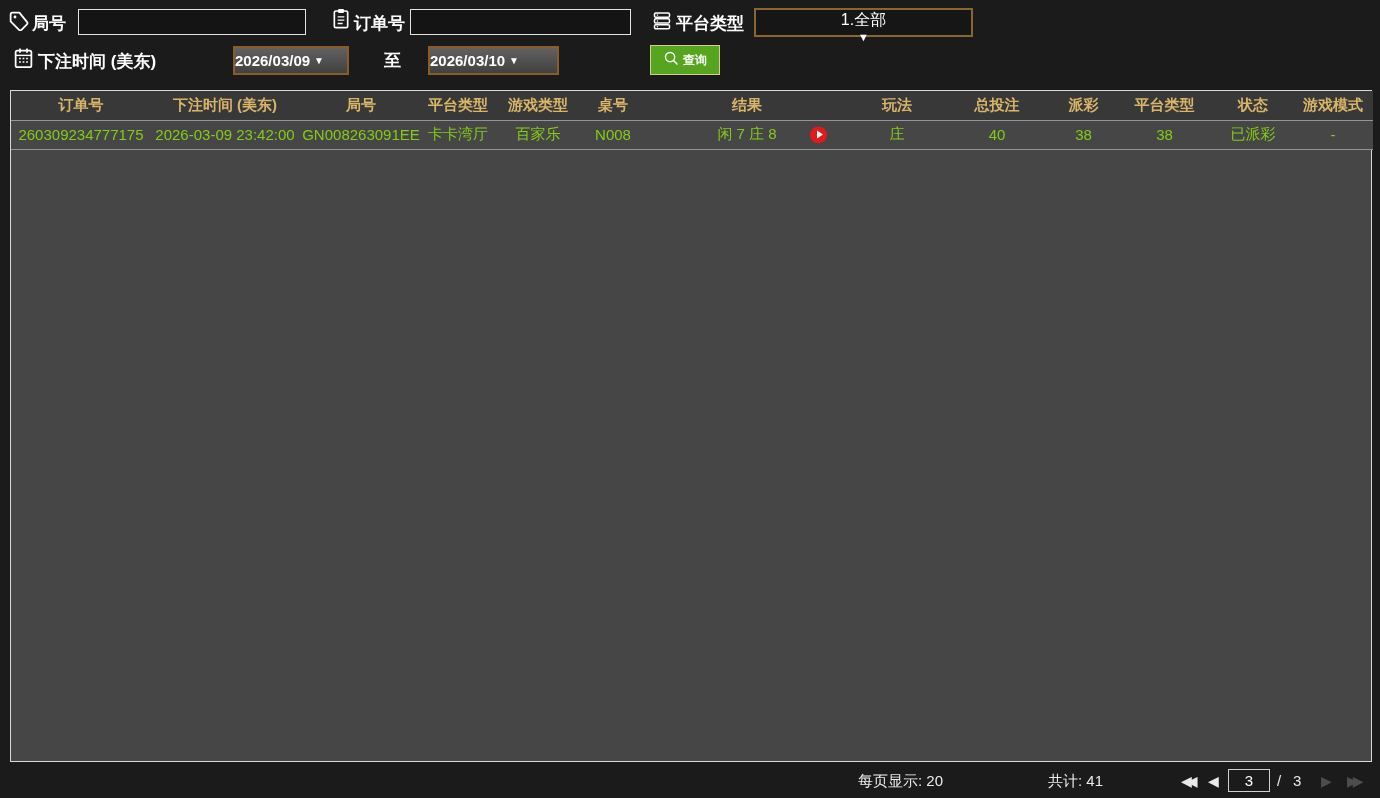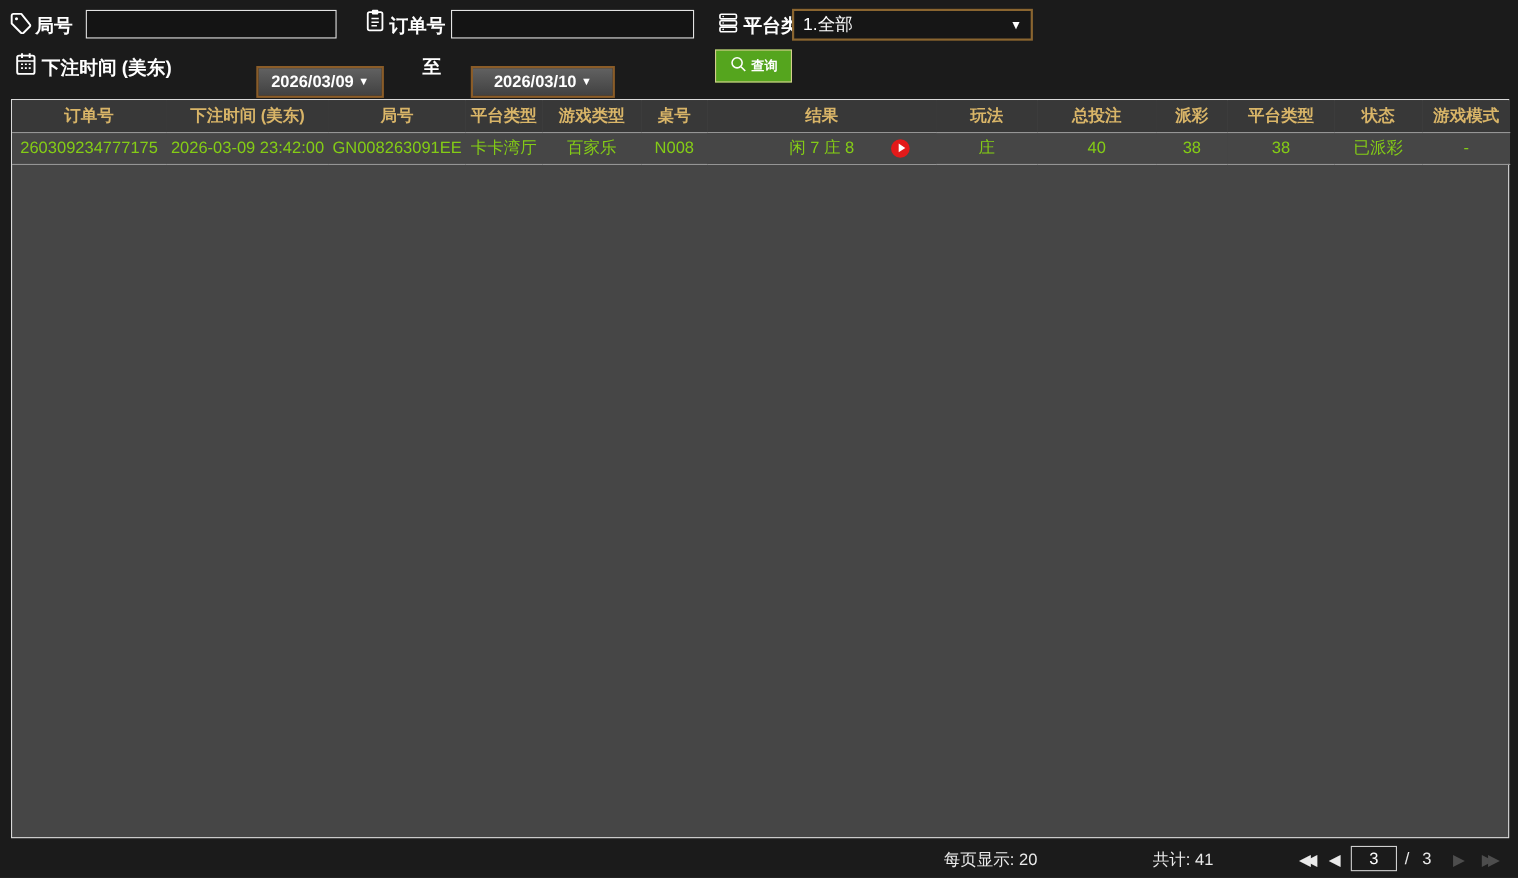--- a/index.html
+++ b/index.html
@@ -21,21 +21,21 @@
   }
   .dropdown {
     background:#161616; border:2px solid #8a6530; color:#fff;
     font-size:16px; display:flex; align-items:center; justify-content:space-between;
     padding:0 8px; cursor:default;
   }
   .dropdown .arrow { font-size:11px; color:#fff; }
   .date-btn {
     background:linear-gradient(#616161,#414141); border:2px solid #8a5c28;
     color:#fff; font-size:15px; font-weight:bold;
-    display:flex; align-items:center; justify-content:center; gap:4px; cursor:default;margin-top:14px;
+    display:flex; align-items:center; justify-content:flex-start; gap:4px; cursor:default;
   }
   .date-btn .arrow { font-size:10px; }
   .query-btn {
     background:#55a51e; border:1px solid #d4cd8d; color:#fff;
     font-size:12px; font-weight:bold;
     display:flex; align-items:center; justify-content:center; gap:3px; cursor:pointer;
   }
 
   
   .table-panel {
@@ -101,21 +101,21 @@
   <svg width="20" height="21" viewBox="0 0 24 24">
       <rect x="3" y="3" width="18" height="5" rx="1.5" fill="none" stroke="#fff" stroke-width="1.8"></rect>
       <rect x="3" y="10" width="18" height="5" rx="1.5" fill="none" stroke="#fff" stroke-width="1.8"></rect>
       <rect x="3" y="17" width="18" height="5" rx="1.5" fill="none" stroke="#fff" stroke-width="1.8"></rect>
       <circle cx="6.5" cy="5.5" r="0.9" fill="#fff"></circle>
       <circle cx="6.5" cy="12.5" r="0.9" fill="#fff"></circle>
       <circle cx="6.5" cy="19.5" r="0.9" fill="#fff"></circle>
     </svg>
 </span>
 <span class="abs form-label" style="left:676px; top:12px;">平台类型</span>
-<div class="abs dropdown" style="left:720px; top:8px; width:219px; height:29px;">
+<div class="abs dropdown" style="left:754px; top:8px; width:219px; height:29px;flex-direction:column;">
   <span>1.全部</span>
   <span class="arrow">▼</span>
 </div>
 
 <span class="abs icon" style="left:13px; top:47px;">
   <svg width="21" height="22" viewBox="0 0 24 25">
       <rect x="3" y="4" width="18" height="19" rx="2" fill="none" stroke="#fff" stroke-width="2"></rect>
       <path d="M3 9.5h18" stroke="#fff" stroke-width="1.6"></path>
       <path d="M8 1.5v5M16 1.5v5" stroke="#fff" stroke-width="2"></path>
       <path d="M7 13h2M11 13h2M15 13h2M7 17h2M11 17h2M15 17h2" stroke="#fff" stroke-width="1.6"></path>

